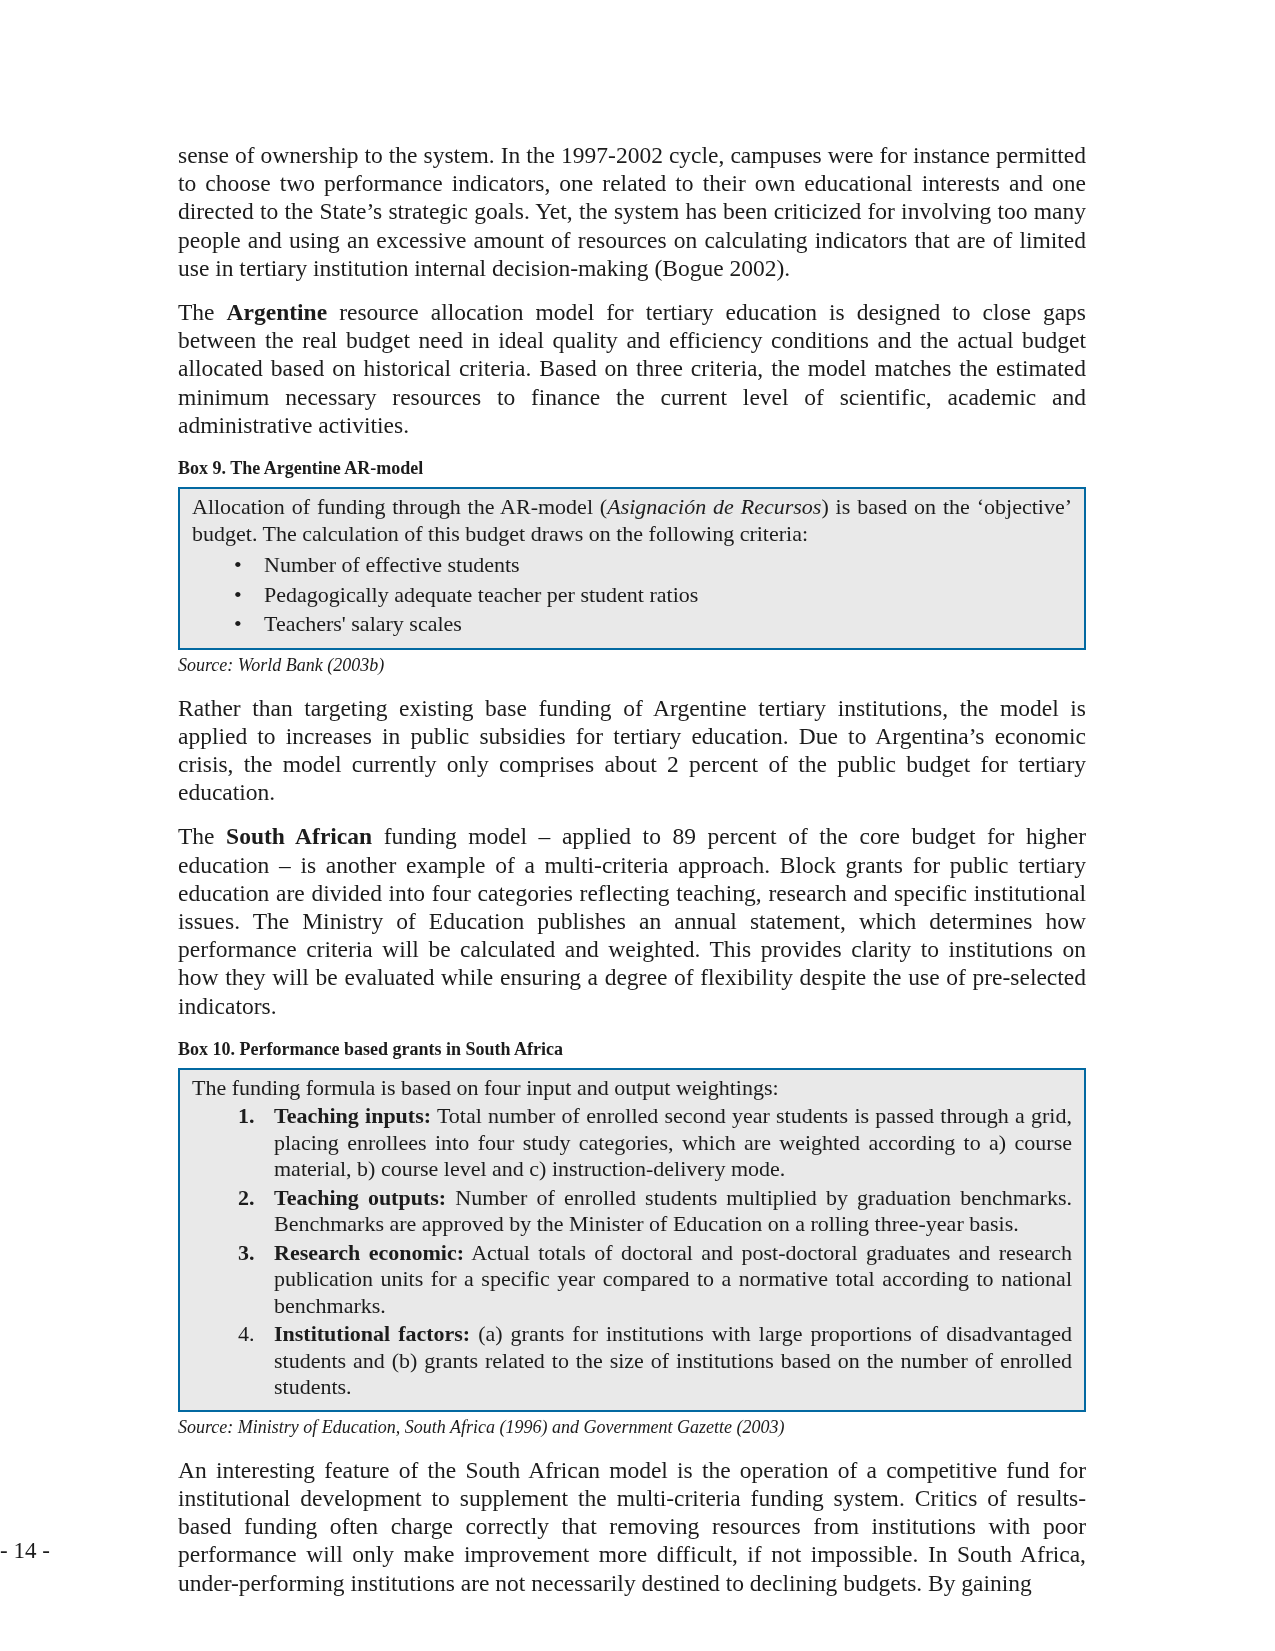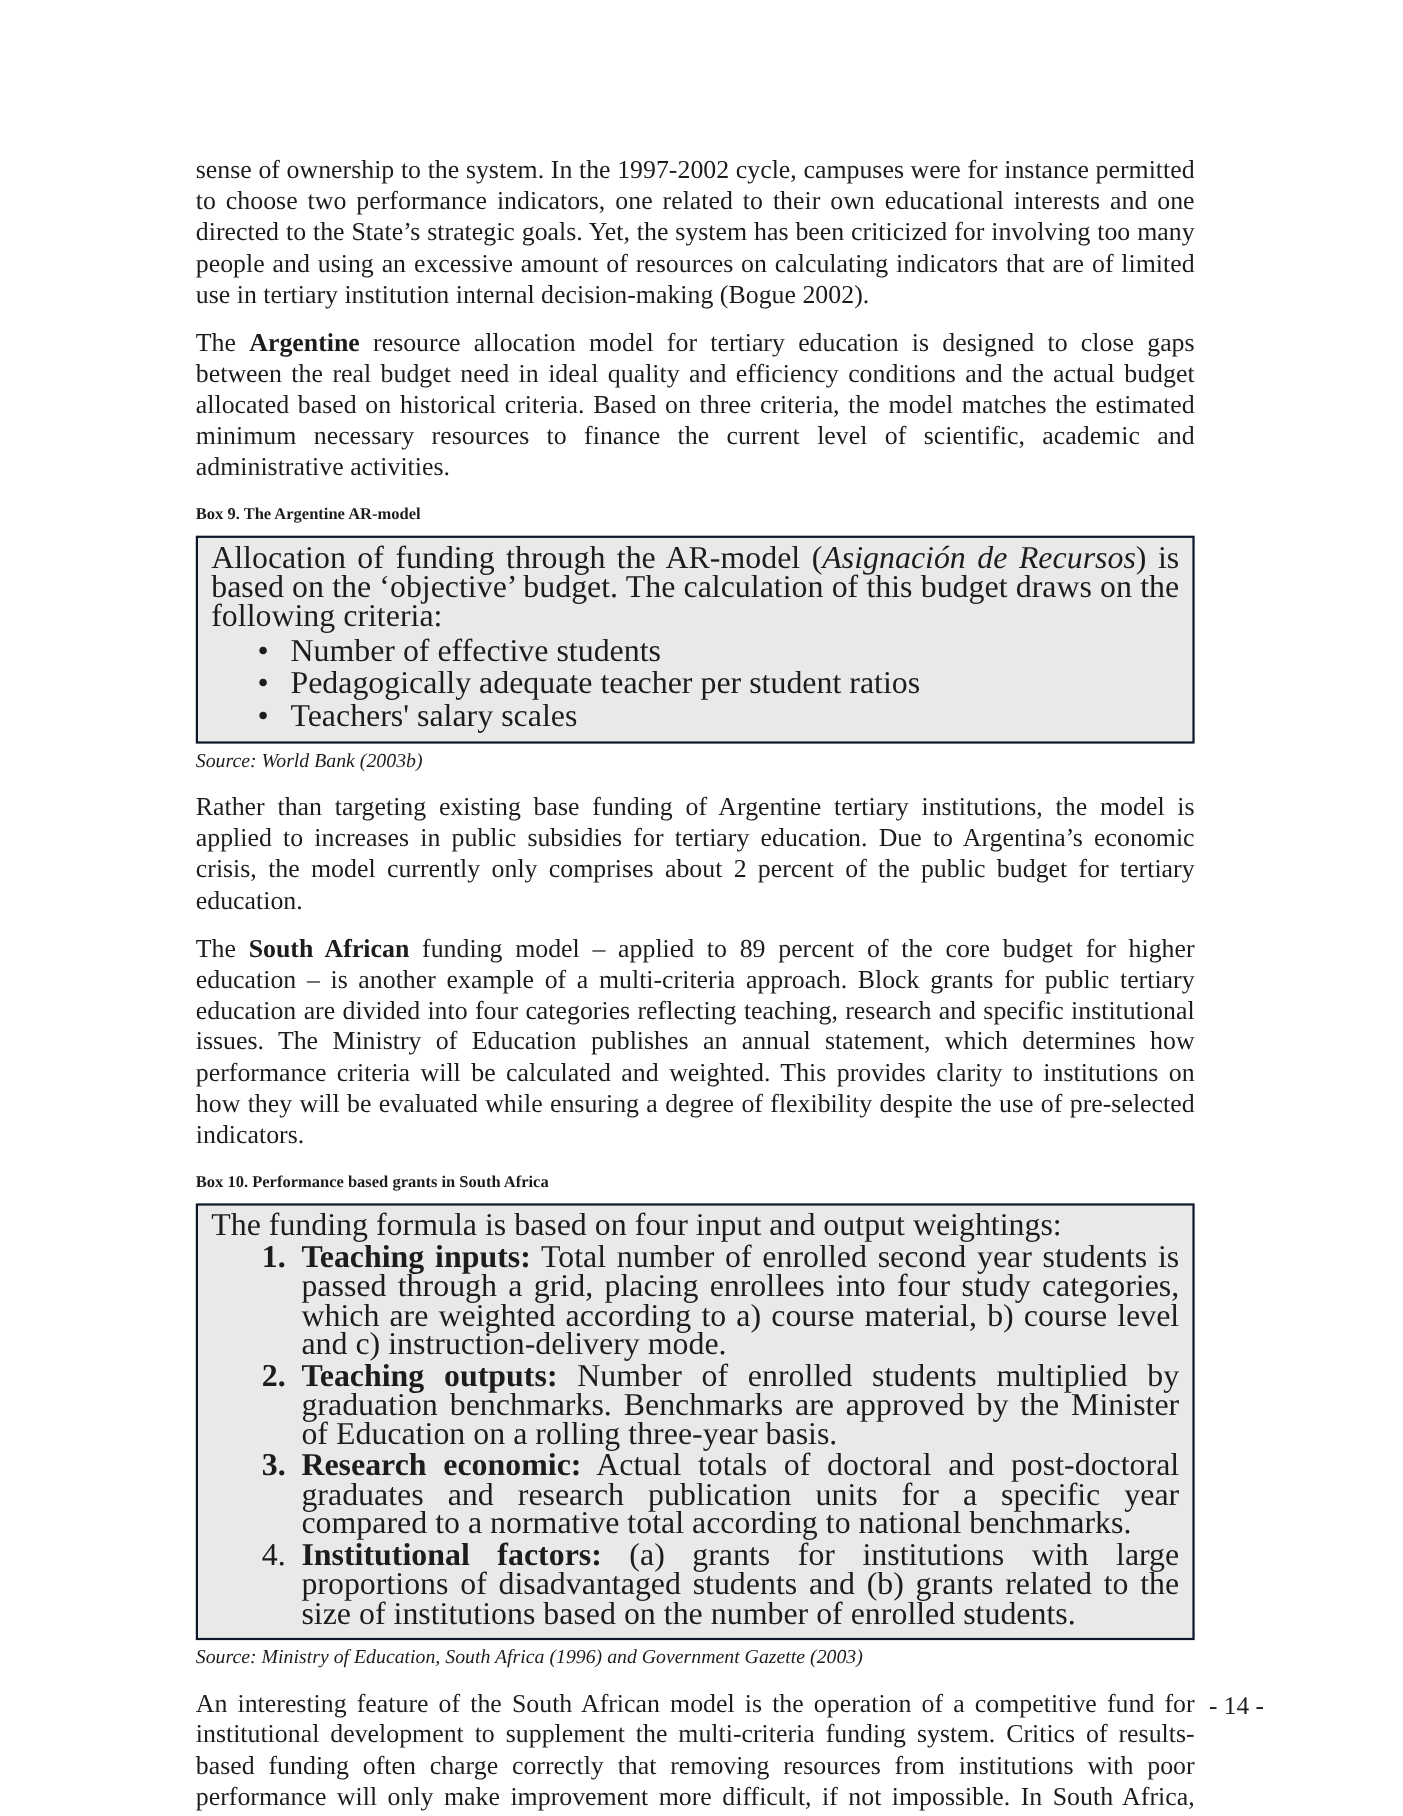--- a/index.html
+++ b/index.html
@@ -22,29 +22,29 @@
     font-size: 23.5px;
     line-height: 28.2px;
     text-align: justify;
     margin: 0 0 16px 0;
     font-family: Liberation Serif, serif;
   }
   .inline-bold { font-weight: bold; }
   .inline-italic { font-style: italic; }
   .box-title {
     font-weight: bold;
-    font-size: 15px;
+    font-size: 18px;
     line-height: 27px;
     margin: 2px 0 5px 0;
   }
   .gbox {
     background: #e9e9e9;
-    border: 2px solid #0f172a;
+    border: 2px solid #0369a1;
     padding: 5px 12px 7px 12px;
-    font-size: 29px;
+    font-size: 22px;
     line-height: 26.5px;
     text-align: justify;
   }
   .gbox p.box-intro { margin: 0; text-align: justify; }
   ul.bullet-list {
     list-style: none;
     margin: 5px 0 0 0;
     padding: 0;
   }
   ul.bullet-list li {
@@ -81,21 +81,21 @@
     font-style: italic;
     font-size: 18px;
     line-height: 24px;
     margin: 3px 0 17px 0;
   }
   .footer {
     position: absolute;
     left: 0;
     top: 1538px;
     width: 1149px;
-    text-align: right;
+    text-align: left;
     font-size: 23px;
   }
 </style>
 </head>
 <body>
 
 <div class="page">
   <div class="content">
 
     <p class="para">sense of ownership to the system. In the 1997-2002 cycle, campuses were for instance permitted to choose two performance indicators, one related to their own educational interests and one directed to the State’s strategic goals. Yet, the system has been criticized for involving too many people and using an excessive amount of resources on calculating indicators that are of limited use in tertiary institution internal decision-making (Bogue 2002).</p>

